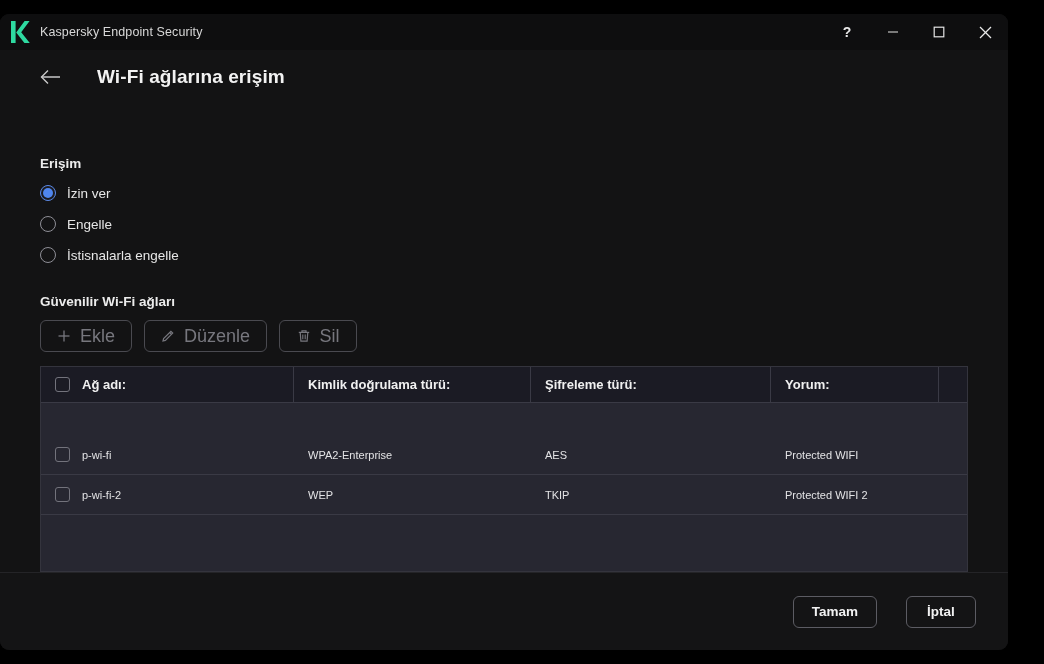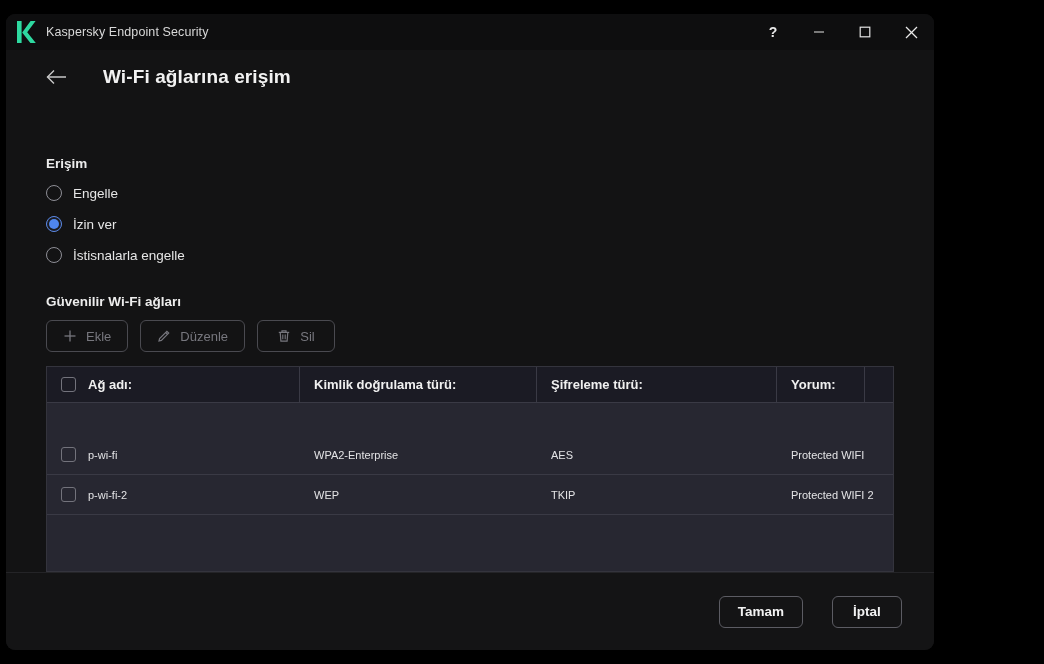--- a/index.html
+++ b/index.html
@@ -7,23 +7,23 @@
   html, body {
     width: 1044px;
     height: 664px;
     background: #000000;
     font-family: "Liberation Sans", sans-serif;
     overflow: hidden;
   }
 
   #dialog {
     position: absolute;
-    left: 6px;
+    left: 0;
     top: 14px;
-    width: 928px;
+    width: 1008px;
     height: 636px;
     background: #131314;
     border-radius: 9px;
     display: flex;
     flex-direction: column;
     overflow: hidden;
   }
 
   
   .titlebar {
@@ -156,21 +156,21 @@
     min-width: 78px;
     padding: 0 16px;
     border: 1px solid #4a4a50;
     border-radius: 6px;
     background: transparent;
     display: flex;
     align-items: center;
     justify-content: center;
     gap: 9px;
     color: #77777e;
-    font-size: 13px;
+    font-size: 18px;
     font-family: "Liberation Sans", sans-serif;
   }
   .tb-btn svg { display: block; }
 
   
   .table-wrap {
     border: 1px solid #34343d;
     background: #272731;
     flex: 1 1 auto;
     min-height: 0;
@@ -299,27 +299,27 @@
         <polyline points="8,1.5 1.5,8 8,14.5" fill="none" stroke="#c9c9c9" stroke-width="1.4"></polyline>
       </svg>
     </div>
     <span class="page-title">Wi-Fi ağlarına erişim</span>
   </div>
 
   <div class="content">
 
     <div class="section-label">Erişim</div>
 
+    <div class="radio-row checked">
+      <span class="radio-mark"></span>
+      <span class="radio-label">İzin ver</span>
+    </div>
     <div class="radio-row">
       <span class="radio-mark"></span>
       <span class="radio-label">Engelle</span>
-    </div>
-    <div class="radio-row checked">
-      <span class="radio-mark"></span>
-      <span class="radio-label">İzin ver</span>
     </div>
     <div class="radio-row">
       <span class="radio-mark"></span>
       <span class="radio-label">İstisnalarla engelle</span>
     </div>
 
     <div class="section-label trusted-label">Güvenilir Wi-Fi ağları</div>
 
     <div class="toolbar">
       <button class="tb-btn">

